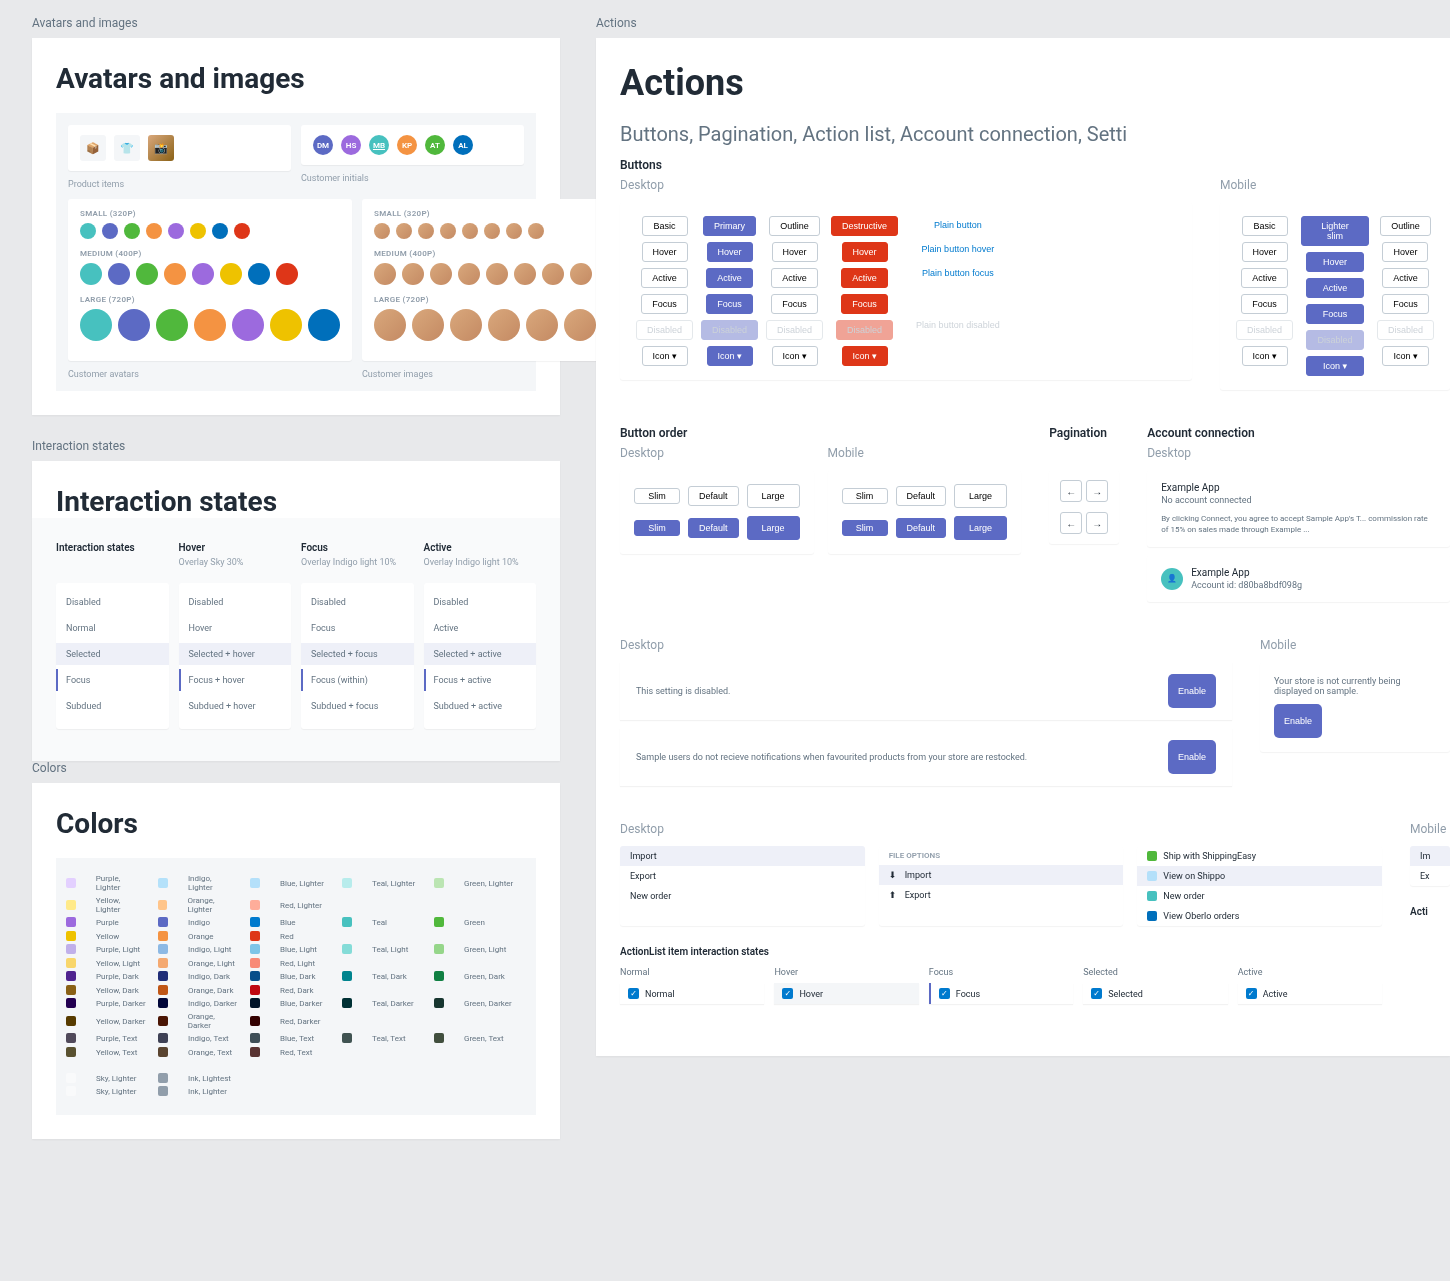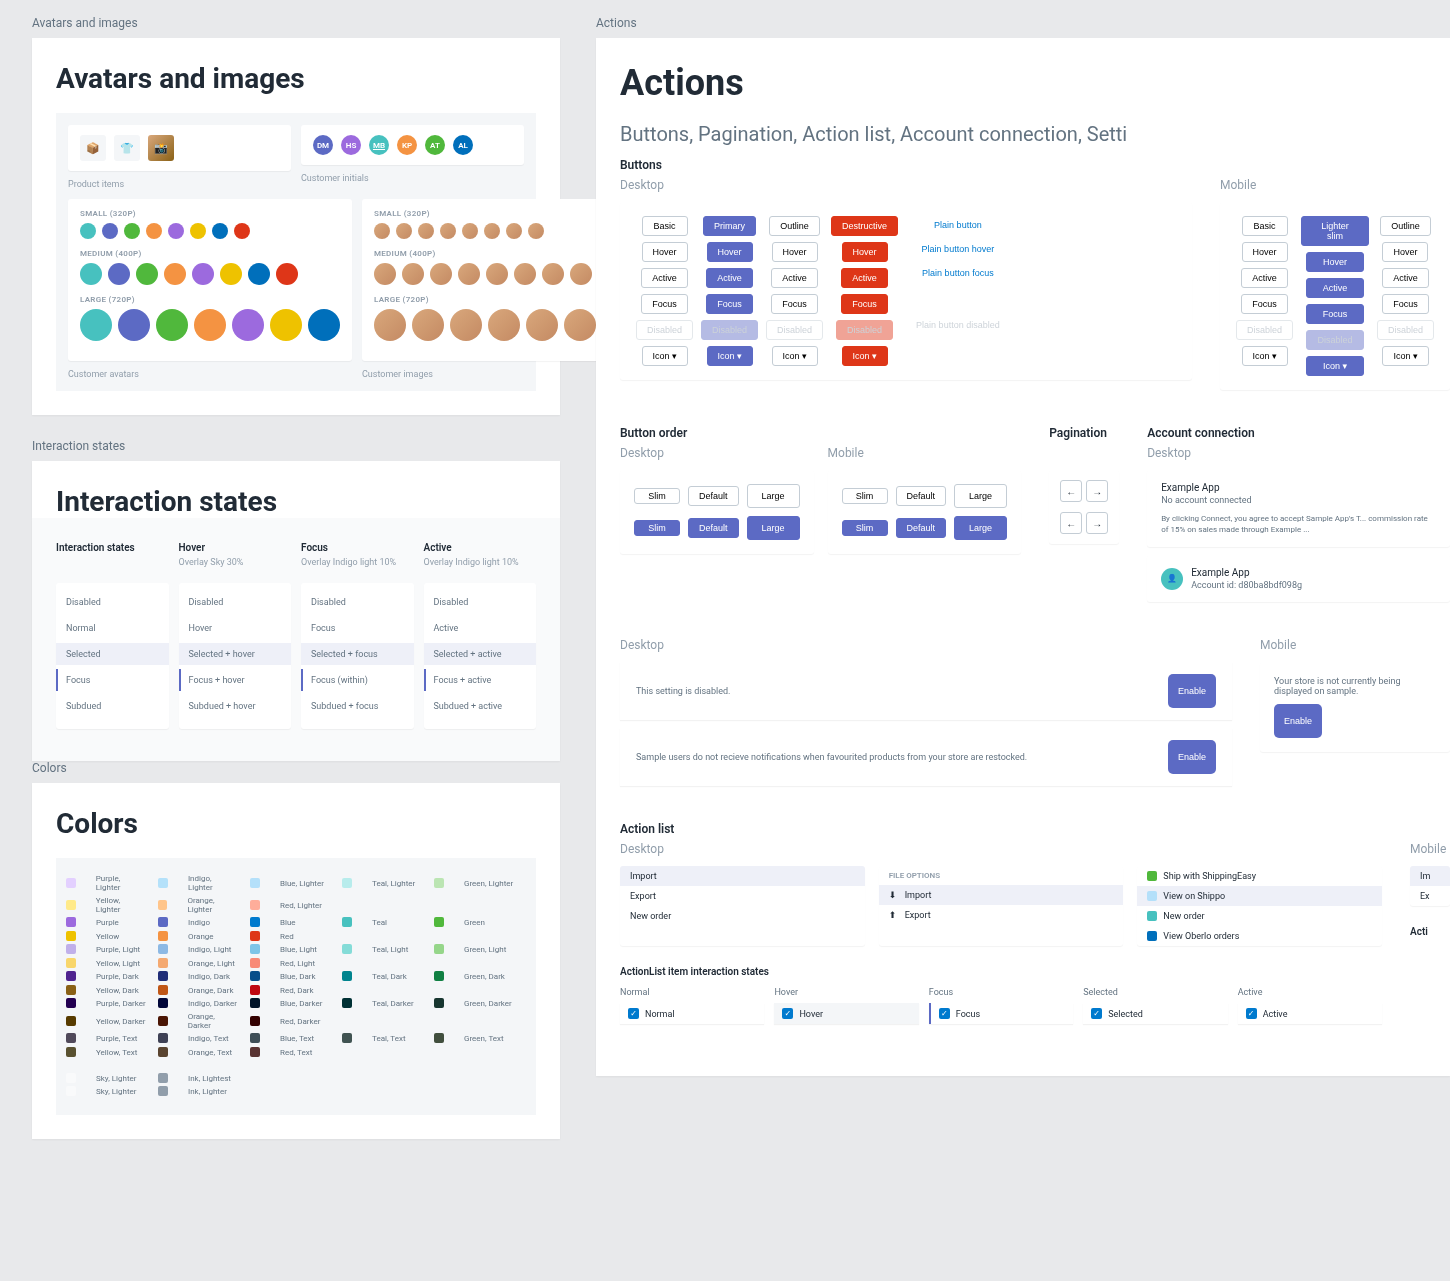--- a/index.html
+++ b/index.html
@@ -649,21 +649,20 @@
             <div class="sec-sub">Mobile</div>
             <div class="card" style="padding:14px">
               <div class="toggle-text" style="margin-bottom:8px">Your store is not currently being displayed on sample.</div>
               <button class="en-btn">Enable</button>
             </div>
           </div>
         </div>
       </div>
 
       <div class="block">
-        <div class="sec-head">Action list</div>
         <div style="display:flex;gap:28px">
           <div style="flex:1">
             <div class="sec-sub">Desktop</div>
             <div style="display:flex;gap:14px;margin-bottom:20px">
               <div class="al-col" style="flex:1" id="al-col1">
                   <div class="al-item hl">Import</div>
                   <div class="al-item">Export</div>
                   <div class="al-item">New order</div>
                 </div>
               <div class="al-col" style="flex:1" id="al-col2">

